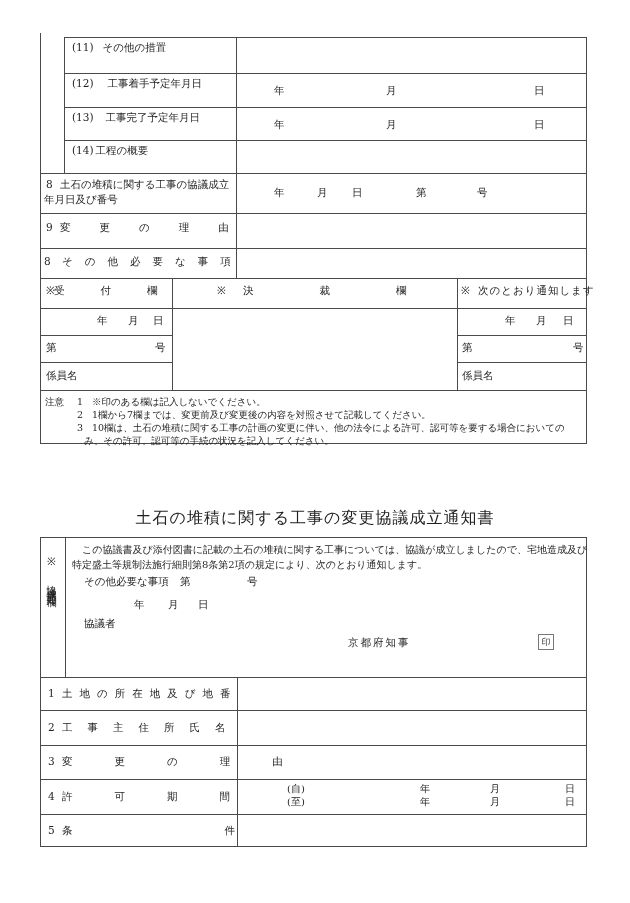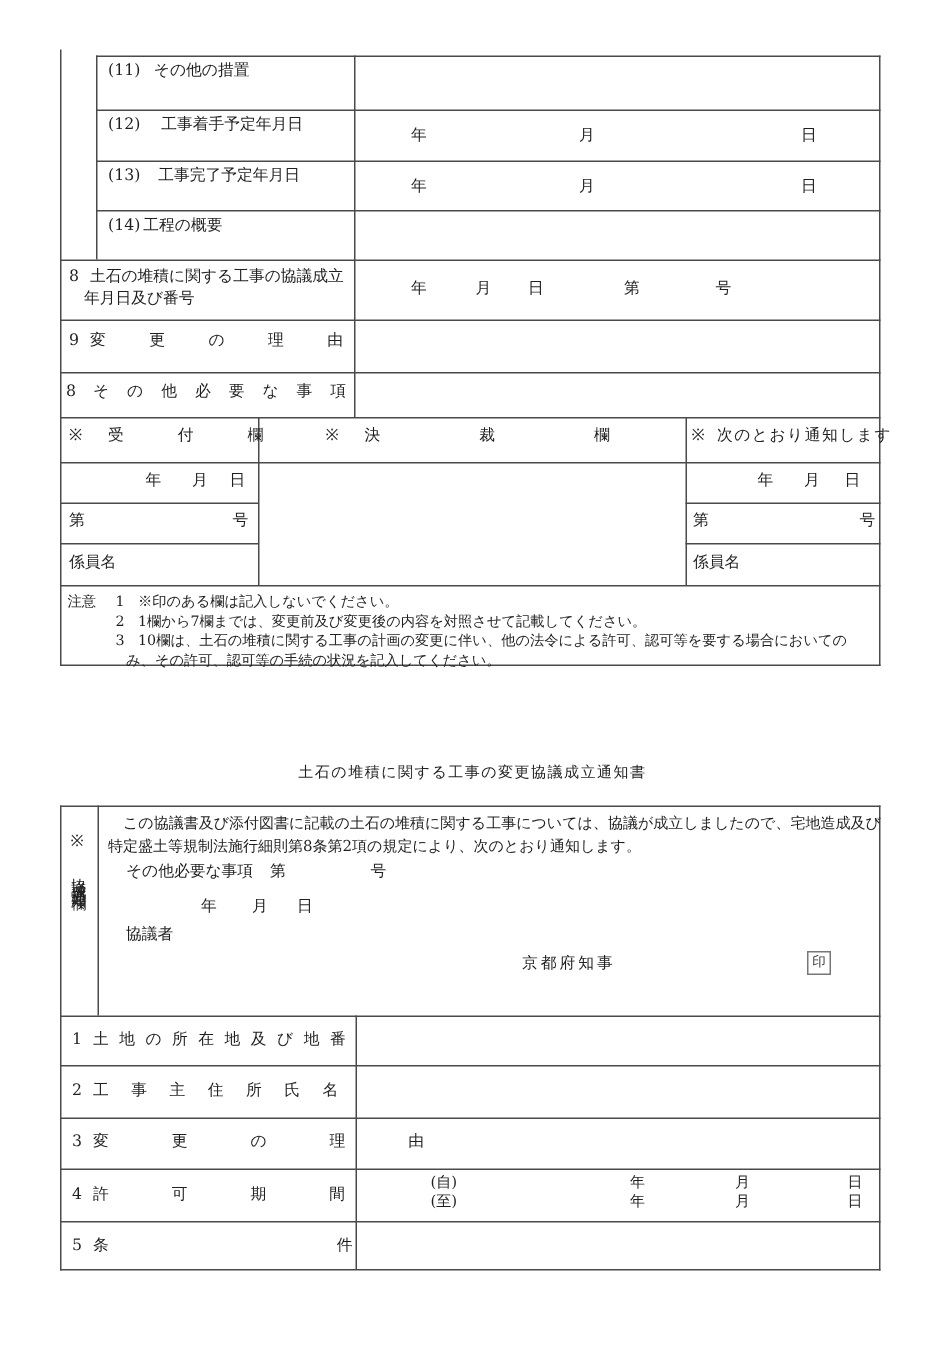--- a/index.html
+++ b/index.html
@@ -6,21 +6,21 @@
   .page{
     position:relative;width:630px;height:903px;background:#fff;
     font-family:"DejaVu Serif","Liberation Serif",serif;
     color:#1f1f1f;font-size:10.5px;overflow:hidden;
   }
   .hl{position:absolute;height:1px;background:#4a4a4a;}
   .vl{position:absolute;width:1px;background:#4a4a4a;}
   .t{position:absolute;white-space:nowrap;line-height:1.2;}
   .n{font-size:9.5px;}
   .p10{font-size:10px;}
-  .title{position:absolute;left:0;top:508px;width:100%;text-align:center;font-size:10px;letter-spacing:1px;}
+  .title{position:absolute;left:0;top:508px;width:100%;text-align:center;font-size:16px;letter-spacing:1px;}
   .vert{
     position:absolute;writing-mode:vertical-rl;text-orientation:upright;
     font-size:10px;letter-spacing:2px;line-height:1;
   }
   .seal{
     position:absolute;width:14px;height:14px;border:1px solid #777;
     font-size:9px;line-height:14px;text-align:center;color:#3a3a3a;
   }
 </style>
 </head>
@@ -50,40 +50,40 @@
     <span class="t" style="left:386px;top:84px">月</span>
     <span class="t" style="left:534px;top:84px">日</span>
 
     <span class="t" style="left:274px;top:118px">年</span>
     <span class="t" style="left:386px;top:118px">月</span>
     <span class="t" style="left:534px;top:118px">日</span>
 
     <div class="hl" style="left:40px;top:173px;width:547px"></div>
     <span class="t" style="left:46px;top:178px">8</span>
     <span class="t" style="left:60px;top:178px">土石の堆積に関する工事の協議成立</span>
-    <span class="t" style="left:56px;top:193px">年月日及び番号</span>
+    <span class="t" style="left:44px;top:193px">年月日及び番号</span>
     <span class="t" style="left:274px;top:186px">年</span>
     <span class="t" style="left:317px;top:186px">月</span>
     <span class="t" style="left:352px;top:186px">日</span>
     <span class="t" style="left:416px;top:186px">第</span>
     <span class="t" style="left:477px;top:186px">号</span>
 
     <div class="hl" style="left:40px;top:213px;width:547px"></div>
     <span class="t" style="left:46px;top:221px">9</span>
     <span class="t" style="left:60px;top:221px;letter-spacing:29px">変更の理由</span>
 
     <div class="hl" style="left:40px;top:248px;width:547px"></div>
     <span class="t" style="left:44px;top:255px">8</span>
     <span class="t" style="left:62px;top:255px;letter-spacing:12px">その他必要な事項</span>
 
     <div class="hl" style="left:40px;top:278px;width:547px"></div>
     <div class="vl" style="left:172px;top:278px;height:112px"></div>
     <div class="vl" style="left:457px;top:278px;height:112px"></div>
     <span class="t" style="left:46px;top:284px">※</span>
-    <span class="t" style="left:72px;top:284px;letter-spacing:36px">受付欄</span>
+    <span class="t" style="left:54px;top:284px;letter-spacing:36px">受付欄</span>
     <span class="t" style="left:217px;top:284px">※</span>
     <span class="t" style="left:243px;top:284px;letter-spacing:66px">決裁欄</span>
     <span class="t" style="left:461px;top:284px">※</span>
     <span class="t" style="left:478px;top:284px;letter-spacing:1px">次のとおり通知します</span>
 
     <div class="hl" style="left:40px;top:308px;width:547px"></div>
     <div class="hl" style="left:40px;top:335px;width:132px"></div>
     <div class="hl" style="left:457px;top:335px;width:130px"></div>
     <div class="hl" style="left:40px;top:362px;width:132px"></div>
     <div class="hl" style="left:457px;top:362px;width:130px"></div>

